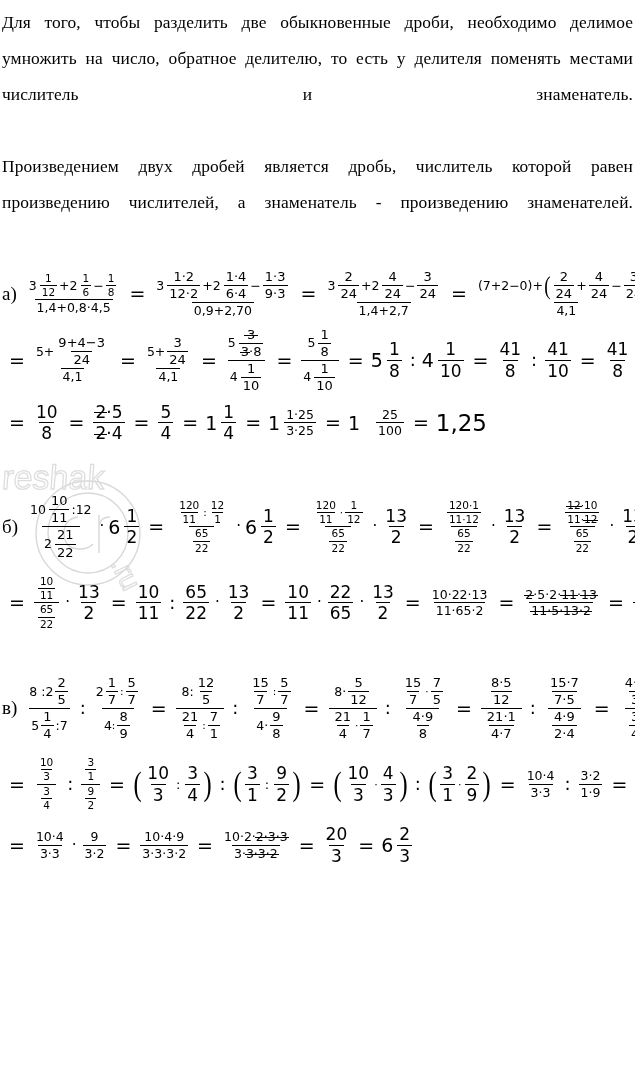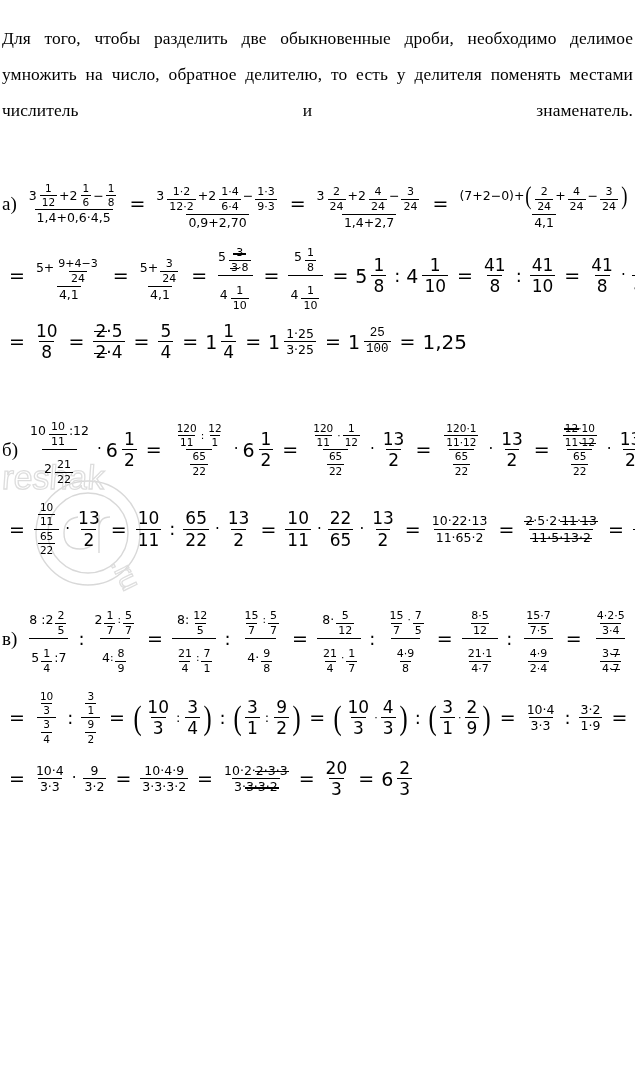--- a/index.html
+++ b/index.html
@@ -24,21 +24,21 @@
     pointer-events: none;
     z-index: 0;
     opacity: .55;
   }
   #watermark svg { display:block; }
 
   
   #prose {
     position: relative;
     z-index: 1;
-    padding: 20px 2px 0 2px;
+    padding: 4px 2px 0 2px;
   }
   #prose p {
     margin: 0 0 0px 0;
     font-size: 17.4px;
     line-height: 36px;
     text-align: justify;
     text-justify: inter-word;
     letter-spacing: .1px;
   }
   #prose p.j::after{
@@ -90,21 +90,21 @@
   .f > .d {
     border-top: 1.3px solid #000;
     margin-top: 1px;
     padding-top: 1px;
   }
 
   
   .s1 { font-size: 17px; }   
   .s2 { font-size: 12.5px; } 
   .s3 { font-size: 10.5px; } 
-  .s4 { font-size: 11px; margin-top: 8px; }
+  .s4 { font-size: 13px; }
 
   
   .mx { display:inline-flex; align-items:center; }
   .mx > .w { padding-right: 1px; }
 
   
   .x { position: relative; }
   .x::after {
     content: "";
     position: absolute;
@@ -145,20 +145,21 @@
       <path d="M78 62 q-14 2 -14 16 q0 16 16 16 q8 0 13 -5"></path>
       <path d="M99 60 l0 38 M99 74 q0 -12 11 -12"></path>
     </g>
     <text x="4" y="34" font-family="Liberation Sans, sans-serif" font-size="34" fill="none" stroke="#c2c2c2" stroke-width="1.3" transform="skewX(-4)">reshak</text>
     <text x="118" y="128" font-family="Liberation Sans, sans-serif" font-size="28" fill="none" stroke="#c2c2c2" stroke-width="1.3" transform="rotate(64 130 112)">.ru</text>
   </svg>
 </div>
 
 <div id="prose">
   <p class="j">Для того, чтобы разделить две обыкновенные дроби, необходимо делимое умножить на число, обратное делителю, то есть у делителя поменять местами числитель и знаменатель.</p>
+  <p class="j">Произведением двух дробей является дробь, числитель которой равен произведению числителей, а знаменатель -  произведению знаменателей.</p>
 </div>
 
 <div id="math">
 
   <div class="mrow gap-a" style="margin-top:14px;">
     <span class="tag">а)</span>
 
     <span class="f s1">
       <span class="n">
         <span class="mx">
@@ -175,21 +176,21 @@
               <span class="n">1</span>
               <span class="d">6</span>
             </span>
         </span>
         <span class="s2">−</span>
         <span class="f s3">
             <span class="n">1</span>
             <span class="d">8</span>
           </span>
       </span>
-      <span class="d s2">1,4+0,6·4,5</span>
+      <span class="d s2">1,4+0,8·4,5</span>
     </span>
 
     <span class="eq">=</span>
 
     <span class="f s1">
       <span class="n">
         <span class="mx">
             <span class="w s2">3</span>
           <span class="f s4">
               <span class="n">1·2</span>
@@ -418,27 +419,27 @@
     <span class="mx">
       <span class="w" style="font-size:19px;">1</span>
       <span class="f s2" style="margin-left:3px;">
           <span class="n">1·25</span>
           <span class="d">3·25</span>
         </span>
     </span>
     <span class="eq">=</span>
     <span class="mx">
       <span class="w" style="font-size:19px;">1</span>
-      <span class="f s2" style="margin-left:3px;font-family:Liberation Mono, monospace;">
+      <span class="f s2" style="margin-left:15px;">
           <span class="n">25</span>
           <span class="d">100</span>
         </span>
     </span>
     <span class="eq">=</span>
-    <span style="font-size:20px;">1,25</span>
+    <span style="font-size:23px;">1,25</span>
   </div>
 
   <div class="mrow" style="margin-top:52px;">
     <span class="tag">б)</span>
 
     <span class="f s1">
       <span class="n">
         <span class="mx">
             <span class="w s2">10</span>
           <span class="f s4">

